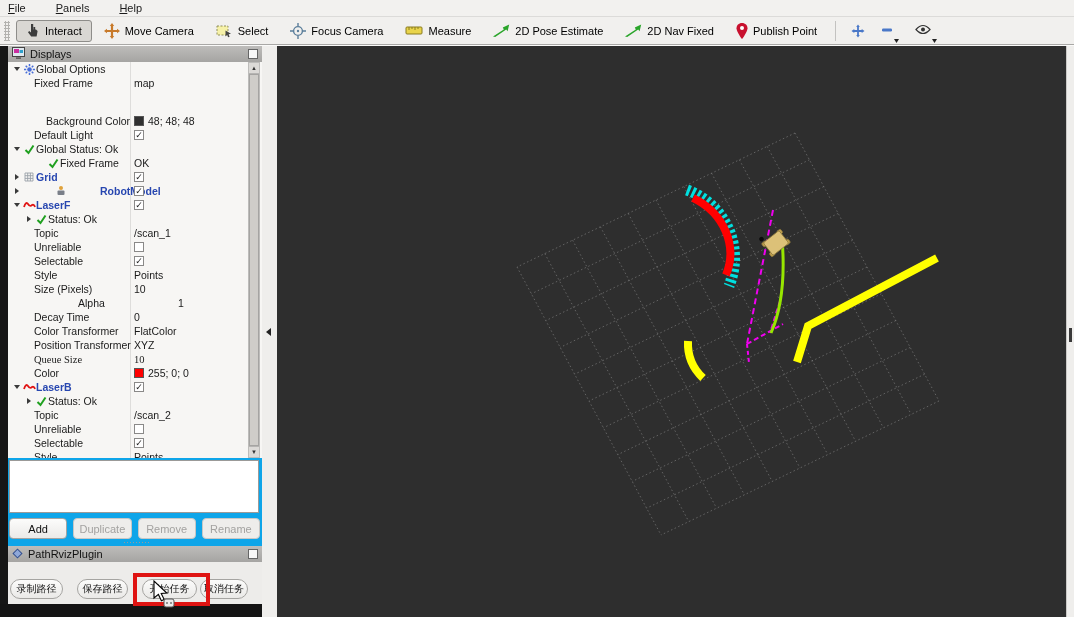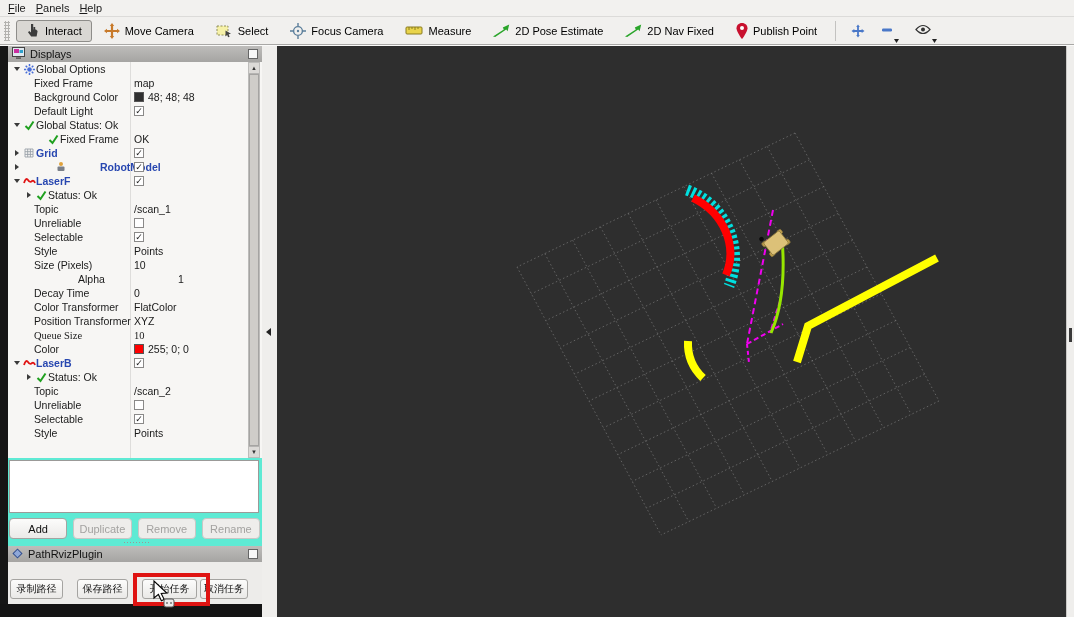--- a/index.html
+++ b/index.html
@@ -1,21 +1,21 @@
 <!DOCTYPE html>
 <html><head>
 <meta charset="utf-8">
 <style>
   * { box-sizing: border-box; margin: 0; padding: 0; }
   html,body { width:1074px; height:617px; }
   body { font-family:"Liberation Sans","DejaVu Sans",sans-serif; font-size:11px; color:#1a1a1a;
          background:#efeeec; overflow:hidden; position:relative; }
 
   
-  .menubar { height:17px; display:flex; align-items:center; gap:10px; padding-left:8px;
+  .menubar { height:17px; display:flex; align-items:center; gap:30px; padding-left:8px;
              background:#f2f1ef; border-bottom:1px solid #dcdbd9; }
   .menu-item { cursor:default; }
   .menu-item u { text-decoration:underline; }
 
   
   .toolbar { height:28px; display:flex; align-items:center; background:#f1f0ee;
              border-bottom:1px solid #a9a8a6; padding:0 4px; gap:2px; }
   .drag-handle { width:6px; height:20px; margin-right:4px;
                  background-image:radial-gradient(#b3b2af 1px, transparent 1.1px);
                  background-size:3px 3px; }
@@ -24,21 +24,21 @@
   .tool.active { background:#d9d7d3; border-color:#8e8d8a; }
   .tool .ticon { display:flex; align-items:center; }
   .tb-sep { width:1px; height:20px; background:#c3c2c0; margin:0 6px; }
   .mini-tool { display:flex; align-items:flex-start; gap:1px; padding:3px 6px; border-radius:3px; }
   .caret { margin-top:9px; }
 
   
   .main { position:relative; height:572px; background:#efeeec; border-top:1px solid #fafaf9; }
   .left-strip { position:absolute; left:0; top:0; width:8px; height:100%; background:#161616; }
 
-  .displays { position:absolute; left:8px; top:0; width:254px; height:558px; background:#5eead4; }
+  .displays { position:absolute; left:8px; top:0; width:254px; height:558px; background:#0ea5e9; }
   .panel-header { position:absolute; left:0; top:0; width:100%; height:16px;
                   background:linear-gradient(#bdbcba,#a5a4a2); display:flex; align-items:center;
                   gap:5px; padding:0 4px; color:#111; }
   .float-btn { width:10px; height:10px; background:#f8f8f8; border:1px solid #666; margin-left:auto; }
 
   .tree { position:absolute; left:0; top:16px; width:254px; height:396px; background:#f7f6f4; overflow:hidden; }
   .col-sep { position:absolute; left:122px; top:0; width:1px; height:100%; background:#dedddb; }
   .trow { position:relative; height:14px; display:flex; align-items:center; font-size:10.5px; }
   .trow .lab { white-space:nowrap; }
   .trow .lab.display { color:#2847b0; font-weight:bold; }
@@ -63,21 +63,21 @@
   .btn-row { position:absolute; left:1px; top:472px; width:251px; height:21px; display:flex; gap:6px; }
   .pbtn { flex:1; border:1px solid #a5a4a1; border-radius:4px; background:linear-gradient(#fcfcfb,#ebeae8);
           font-size:11px; color:#111; font-family:inherit; }
   .pbtn:disabled { color:#a3a2a0; border-color:#c8c7c5; background:#eeedeb; }
 
   .dock-dots { position:absolute; left:115px; top:495px; width:26px; height:3px;
                background-image:radial-gradient(#9a9997 0.8px, transparent 1px); background-size:3px 3px; }
 
   .plugin-header { top:500px; }
   .plugin-body { position:absolute; left:0; top:516px; width:254px; height:42px; background:#edecea; }
-  .cbtn { position:absolute; top:17px; height:20px; border:1px solid #a5a4a1; border-radius:3px;
+  .cbtn { position:absolute; top:17px; height:20px; border:1px solid #a5a4a1; border-radius:10px;
           background:linear-gradient(#fcfcfb,#eae9e7); font-size:10px; color:#111; font-family:inherit; }
 
   .bottom-band { position:absolute; left:0; top:558px; width:262px; height:14px; background:#141414; }
 
   .splitter { position:absolute; left:262px; top:0; width:15px; height:100%; background:#efeeec; }
   .collapse-arrow { position:absolute; left:4px; top:282px; width:0; height:0;
                     border-right:5px solid #222; border-top:4px solid transparent; border-bottom:4px solid transparent; }
 
   .viewport { position:absolute; left:277px; top:0; width:789px; height:572px; background:#2e2e2e; }
   .viewport svg { display:block; }
@@ -235,21 +235,21 @@
             <span class="lab">Global Options</span>
             <span class="vcell"></span>
           </div>
           <div class="trow" style="padding-left: 16px;">
             <span class="exp-box"></span>
             <span class="lab">Fixed Frame</span>
             <span class="vcell">
               <span>map</span>
             </span>
           </div>
-          <div class="trow" style="padding-left: 16px;">
+          <div class="trow" style="padding-left: 28px; margin-top: 24px;">
             <span class="exp-box"></span>
             <span class="lab">Background Color</span>
             <span class="vcell">
               <span class="swatch" style="background:#303030"></span>
               <span>48; 48; 48</span>
             </span>
           </div>
           <div class="trow" style="padding-left: 16px;">
             <span class="exp-box"></span>
             <span class="lab">Default Light</span>

